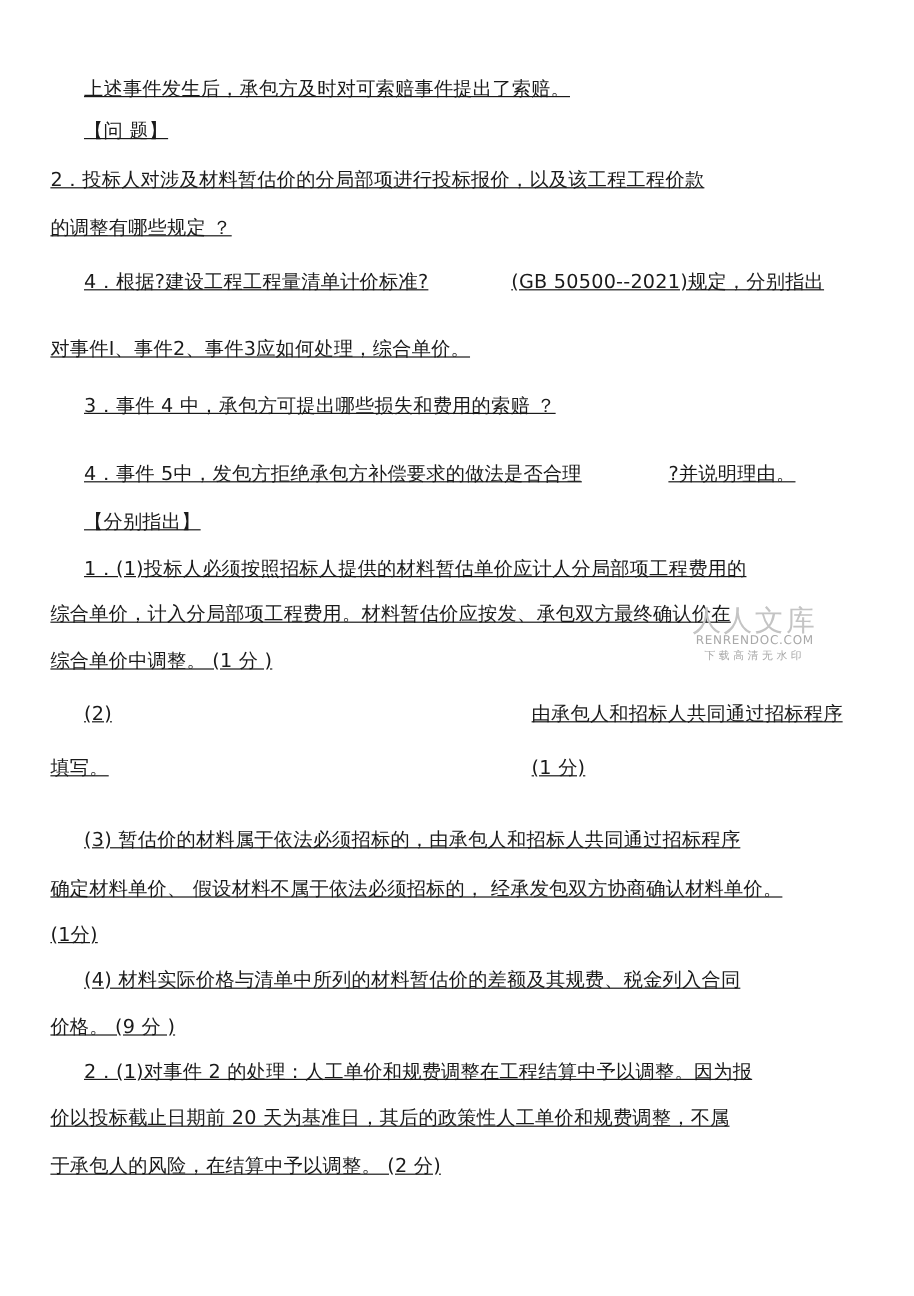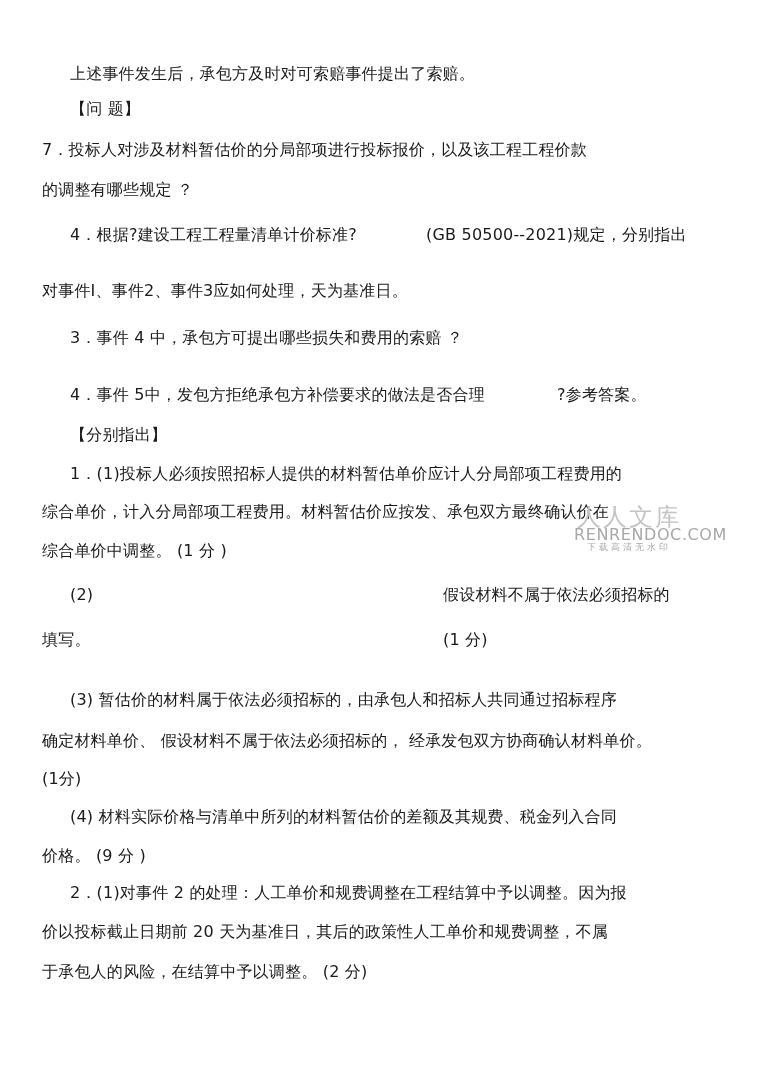--- a/index.html
+++ b/index.html
@@ -1,61 +1,61 @@
 <!DOCTYPE html>
 <html><head>
 <meta charset="utf-8">
 <style>
   html, body { margin: 0; padding: 0; }
   body {
     width: 762px; height: 1080px; background: #ffffff; position: relative; overflow: hidden;
     font-family: "DejaVu Sans", "Liberation Sans", sans-serif; color: #1a1a1a;
   }
   .line {
-    position: absolute; font-size: 16px; line-height: 20px; white-space: nowrap; letter-spacing: 0.2px;
+    position: absolute; font-size: 16px; line-height: 20px; white-space: nowrap; letter-spacing: 0.2px; text-decoration: underline;
   }
   .ind { left: 70px; }
   .noind { left: 42px; }
   .col2 { left: 443px; }
   .watermark {
     position: absolute; left: 534px; top: 505px; width: 110px; text-align: center; color: #b8b8b8;
     pointer-events: none;
     margin-left: 40px;
   }
   .wm-main { font-family: "DejaVu Serif", serif; font-size: 24px; line-height: 24px; letter-spacing: 2px; color: #c4c4c4; }
-  .wm-url { font-size: 16px; line-height: 12px; letter-spacing: 0.6px; color: #a8a8a8; }
+  .wm-url { font-size: 10px; line-height: 12px; letter-spacing: 0.6px; color: #a8a8a8; }
   .wm-sub { font-size: 9px; line-height: 12px; letter-spacing: 3px; color: #a8a8a8; }
 </style>
 </head>
 <body>
 
 <div>
   <div class="line ind" style="top:64px">上述事件发生后，承包方及时对可索赔事件提出了索赔。</div>
   <div class="line ind" style="top:99px">【问 题】</div>
 
-  <div class="line noind" style="top:140px">7．投标人对涉及材料暂估价的分局部项进行投标报价，以及该工程工程价款</div>
+  <div class="line noind" style="top:140px">2．投标人对涉及材料暂估价的分局部项进行投标报价，以及该工程工程价款</div>
   <div class="line noind" style="top:180px">的调整有哪些规定 ？</div>
 
   <div class="line ind" style="top:225px">4．根据?建设工程工程量清单计价标准?</div>
   <div class="line" style="top:225px; left:426px">(GB 50500--2021)规定，分别指出</div>
-  <div class="line noind" style="top:281px">对事件Ⅰ、事件2、事件3应如何处理，天为基准日。</div>
+  <div class="line noind" style="top:281px">对事件Ⅰ、事件2、事件3应如何处理，综合单价。</div>
 
   <div class="line ind" style="top:328px">3．事件  4 中，承包方可提出哪些损失和费用的索赔 ？</div>
 
   <div class="line ind" style="top:385px">4．事件  5中，发包方拒绝承包方补偿要求的做法是否合理</div>
-  <div class="line" style="top:385px; left:557px">?参考答案。</div>
+  <div class="line" style="top:385px; left:557px">?并说明理由。</div>
 
   <div class="line ind" style="top:425px">【分别指出】</div>
 
   <div class="line ind" style="top:464px">1．(1)投标人必须按照招标人提供的材料暂估单价应计人分局部项工程费用的</div>
   <div class="line noind" style="top:502px">综合单价，计入分局部项工程费用。材料暂估价应按发、承包双方最终确认价在</div>
   <div class="line noind" style="top:541px">综合单价中调整。 (1 分 )</div>
 
   <div class="line ind" style="top:585px">(2)</div>
-  <div class="line col2" style="top:585px">假设材料不属于依法必须招标的</div>
+  <div class="line col2" style="top:585px">由承包人和招标人共同通过招标程序</div>
   <div class="line noind" style="top:630px">填写。</div>
   <div class="line col2" style="top:630px">(1 分)</div>
 
   <div class="line ind" style="top:690px">(3) 暂估价的材料属于依法必须招标的，由承包人和招标人共同通过招标程序</div>
   <div class="line noind" style="top:731px">确定材料单价、 假设材料不属于依法必须招标的， 经承发包双方协商确认材料单价。</div>
   <div class="line noind" style="top:769px">(1分)</div>
 
   <div class="line ind" style="top:807px">(4) 材料实际价格与清单中所列的材料暂估价的差额及其规费、税金列入合同</div>
   <div class="line noind" style="top:846px">价格。 (9 分 )</div>
 

